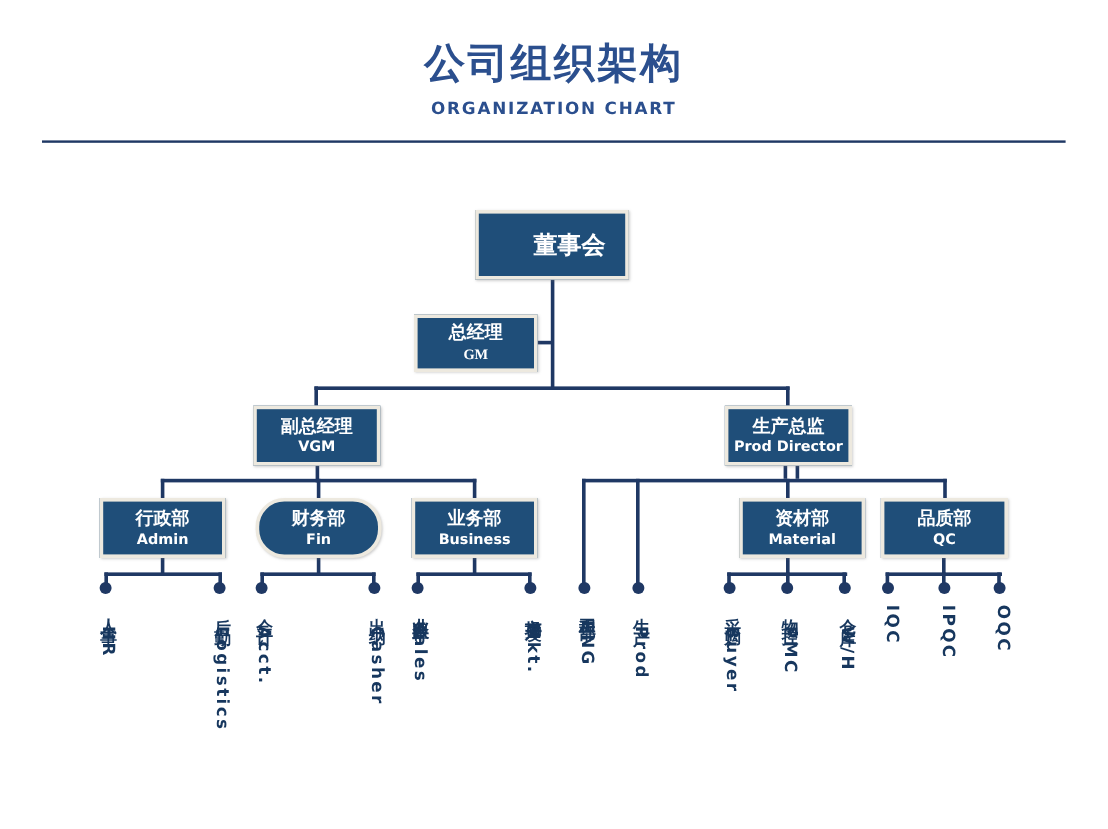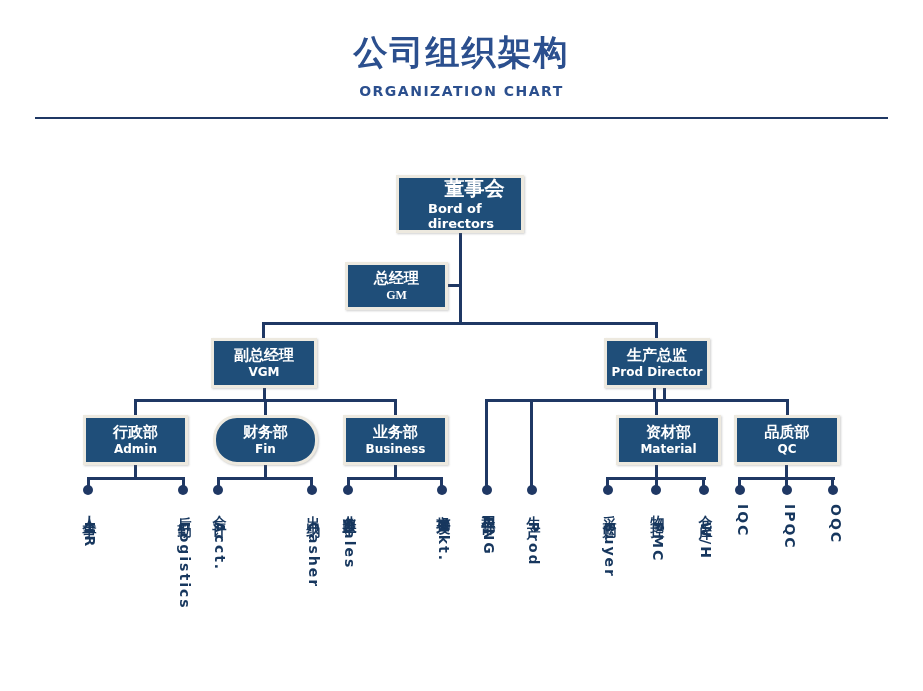--- a/index.html
+++ b/index.html
@@ -102,21 +102,20 @@
   <div class="dot" style="left:527px;top:485px;"></div>
   <div class="dot" style="left:603px;top:485px;"></div>
   <div class="dot" style="left:651px;top:485px;"></div>
   <div class="dot" style="left:699px;top:485px;"></div>
   <div class="dot" style="left:735px;top:485px;"></div>
   <div class="dot" style="left:782px;top:485px;"></div>
   <div class="dot" style="left:828px;top:485px;"></div>
 
   <div class="node node-lg" style="left:396px;top:175px;width:128px;height:58px;padding-left:29px;">
     <div class="zh">董事会</div>
-    <div class="en">Bord of directors</div>
   </div>
 
   <div class="node" style="left:345px;top:262px;width:103px;height:48px;font-family:Liberation Serif, serif;">
     <div class="zh">总经理</div>
     <div class="en">GM</div>
   </div>
 
   <div class="node" style="left:604px;top:338px;width:106px;height:50px;">
     <div class="zh">生产总监</div>
     <div class="en">Prod Director</div>

